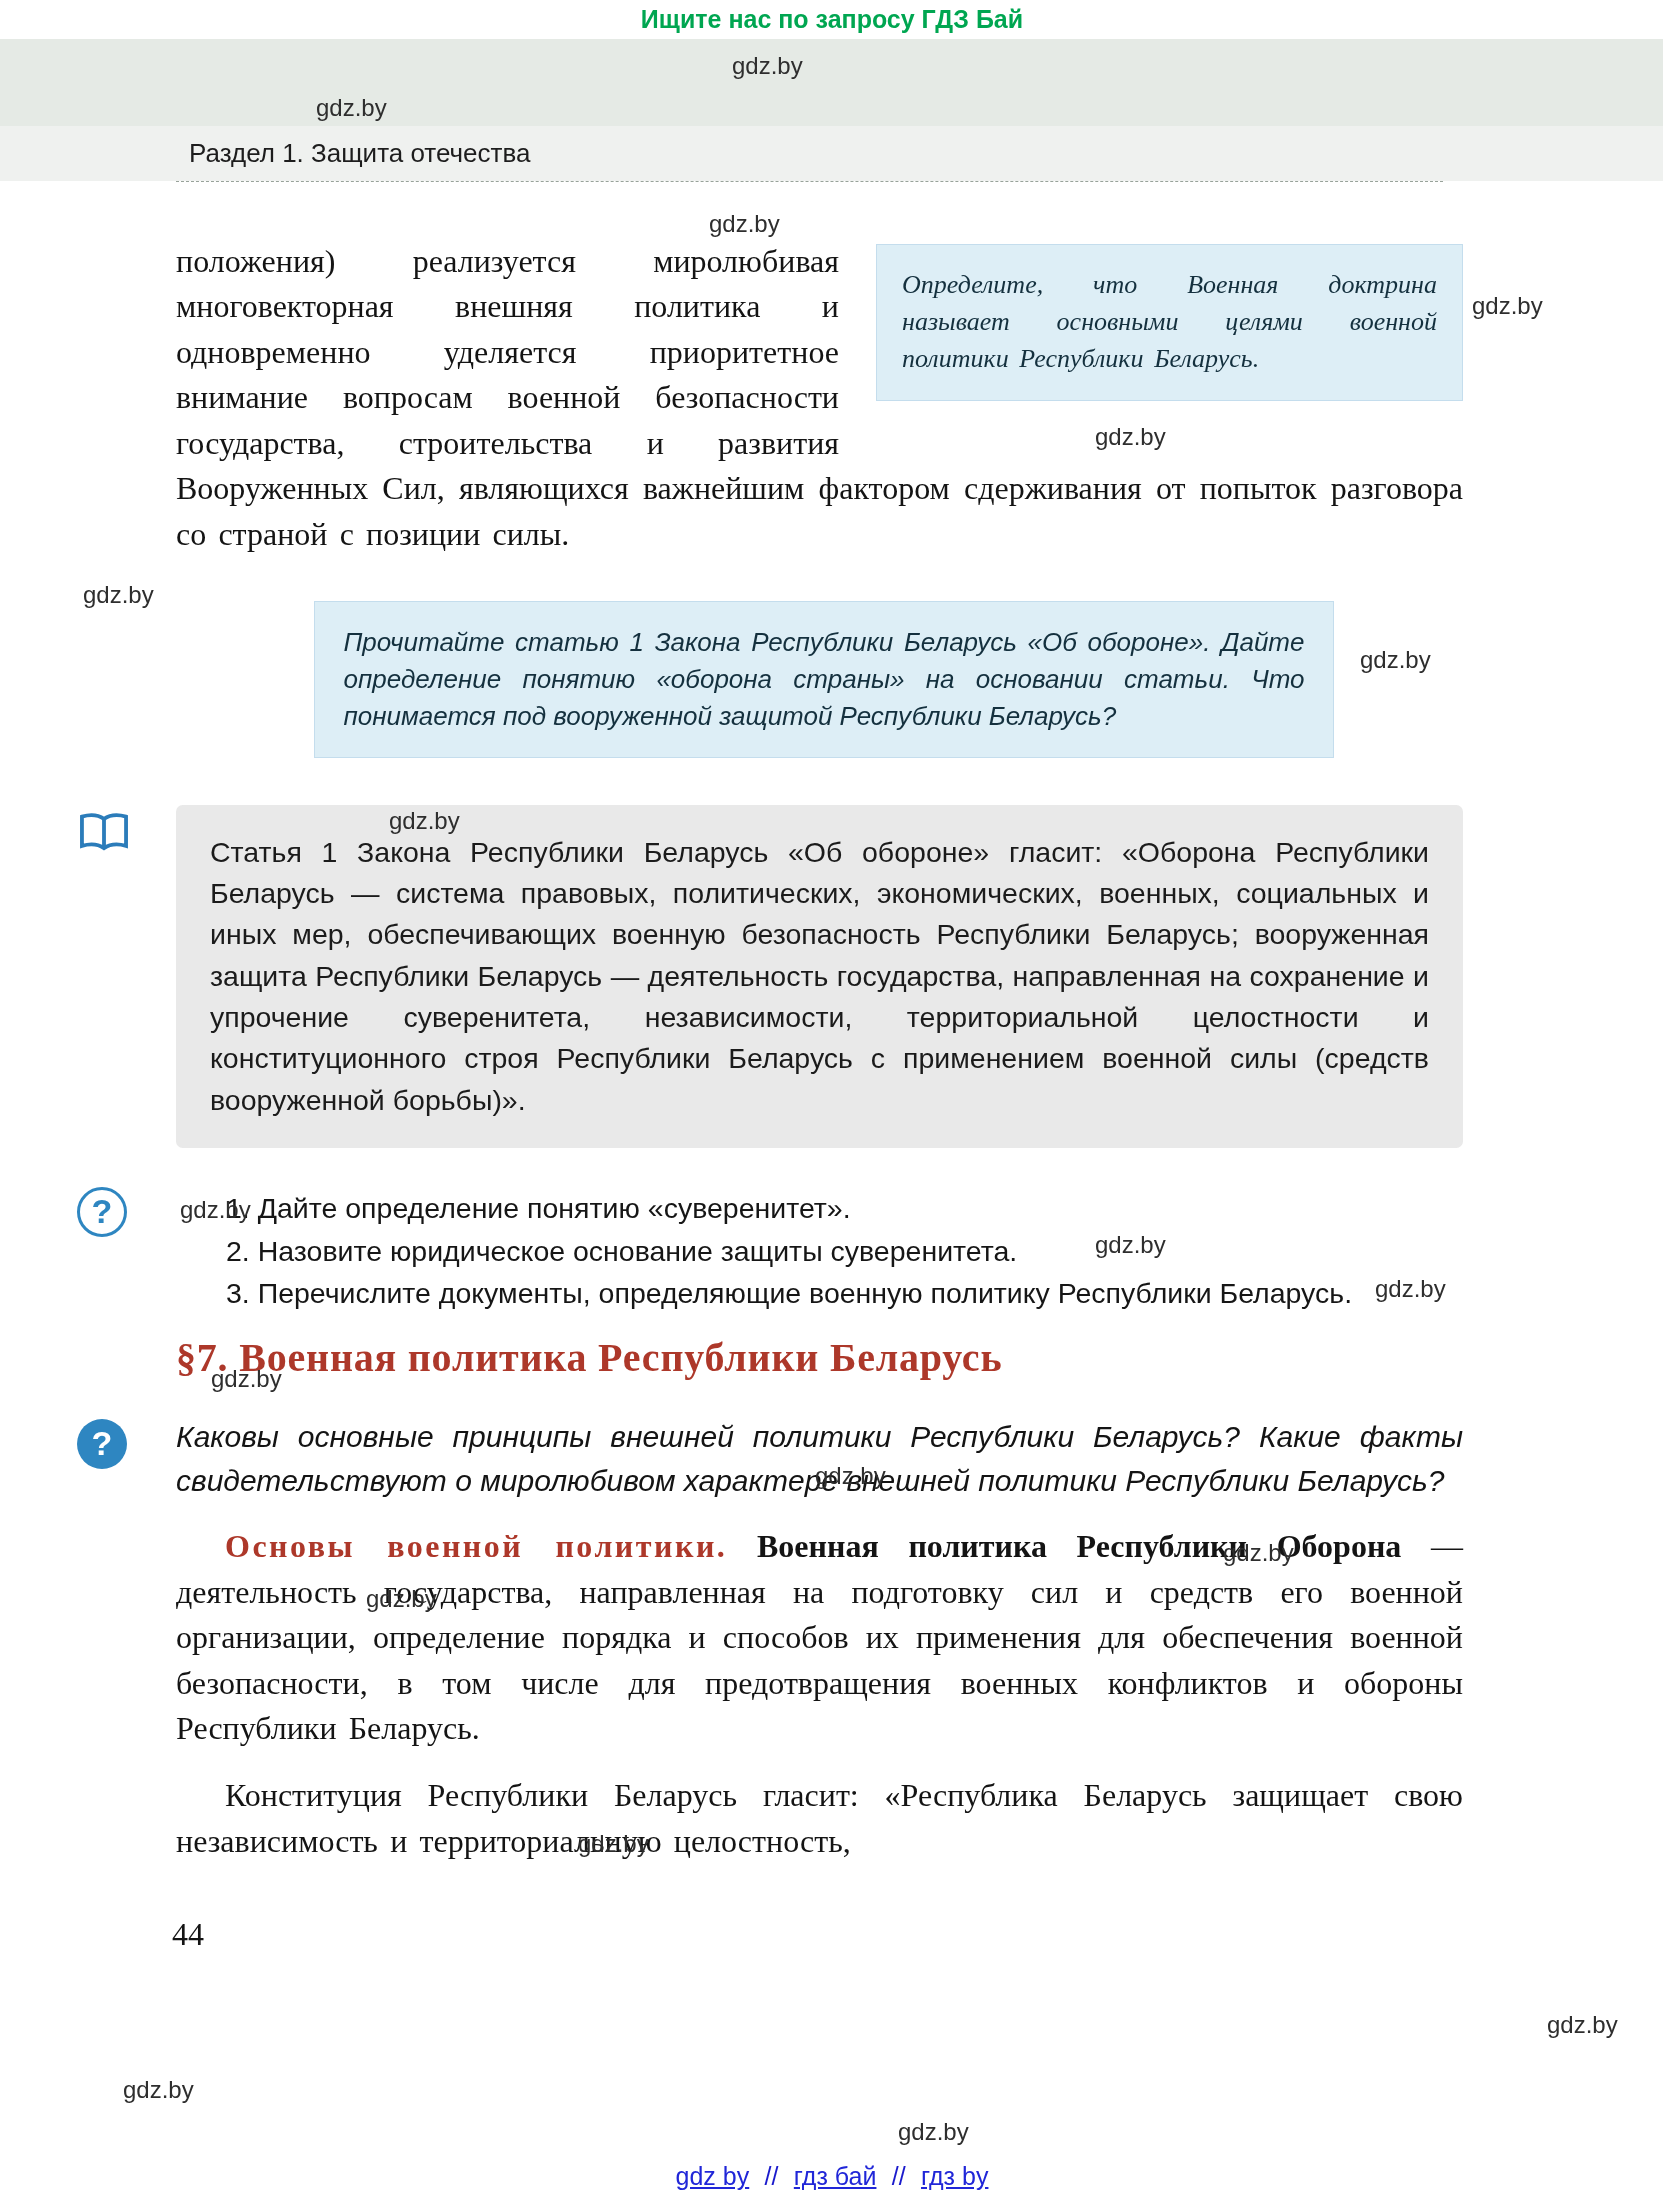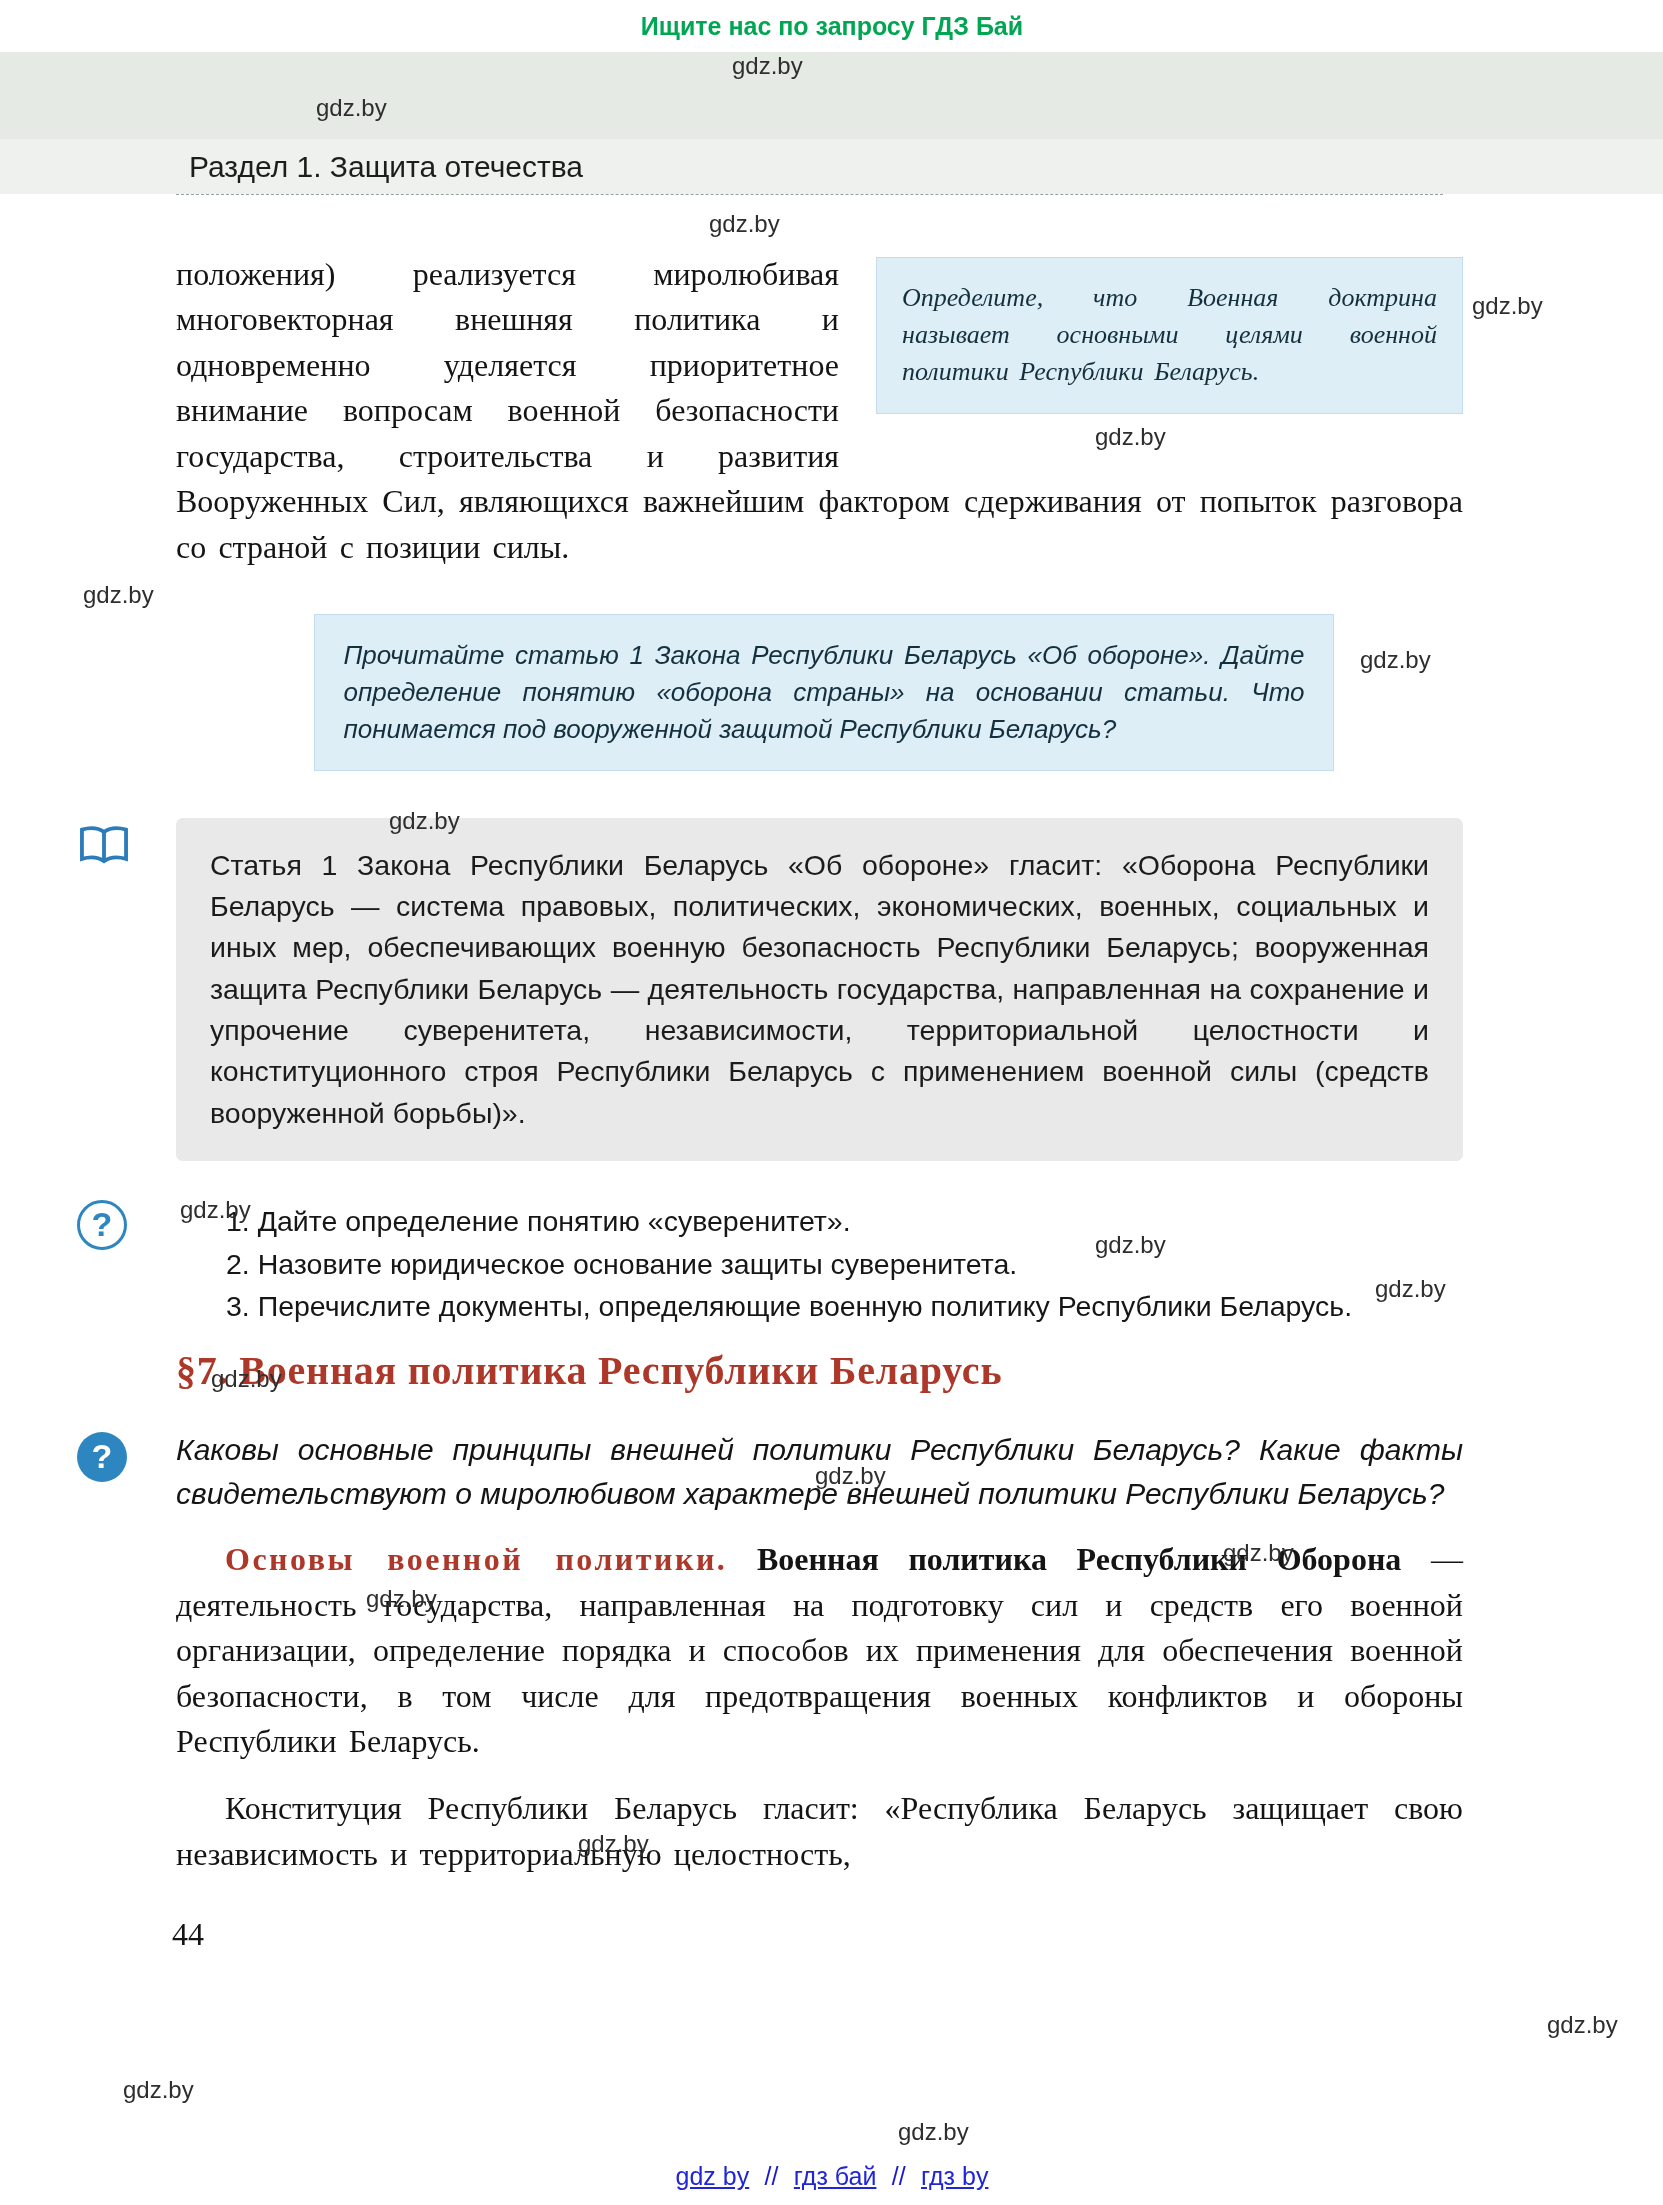--- a/index.html
+++ b/index.html
@@ -17,33 +17,33 @@
   .wm {
     position: absolute;
     font-family: "Liberation Sans", sans-serif;
     font-size: 24px;
     color: #2e2e2e;
     white-space: nowrap;
     z-index: 5;
   }
   
   .top-banner {
-    height: 52px;
+    height: 39px;
     display: flex; align-items: center; justify-content: center;
     font-family: "Liberation Sans", sans-serif;
     font-weight: 700; font-size: 25px;
     color: #00a651;
   }
   .band { height: 87px; background: #e5eae5; }
   .sub-band {
     height: 55px; background: #eff1ef;
     display: flex; align-items: center;
     padding-left: 189px;
     font-family: "Liberation Sans", sans-serif;
-    font-size: 30px; color: #1d1d1d;
+    font-size: 26px; color: #1d1d1d;
   }
   .rule { margin: 0 221px 0 176px; border-top: 1.7px dashed #98a29a; }
 
   .content { position: relative; margin: 0 201px 0 176px; padding-top: 57px; }
 
   .body-text {
     font-size: 32px; line-height: 1.42;
     text-align: justify; word-spacing: 4.2px;
     color: #141414;
   }

